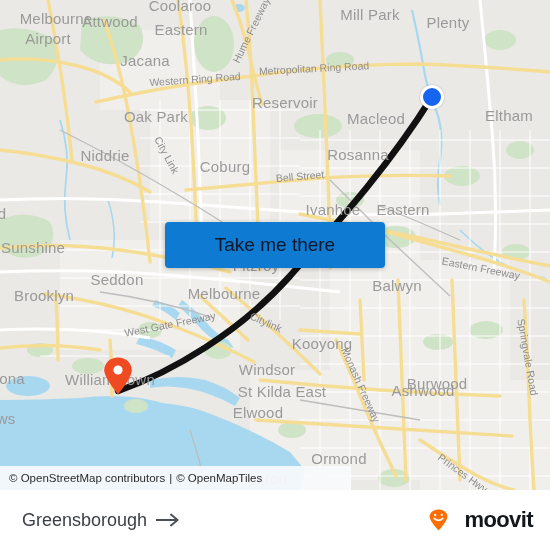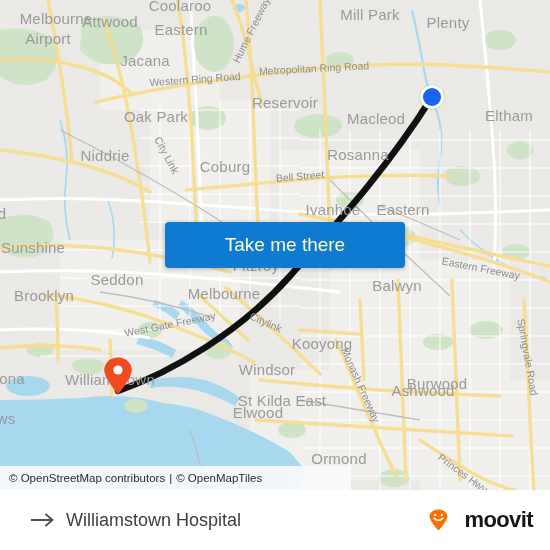--- a/index.html
+++ b/index.html
@@ -81,26 +81,26 @@
     top: 357px;
     width: 30px;
     height: 38px;
   }
 
   
   #cta {
     position: absolute;
     left: 165px;
     top: 222px;
-    width: 240px;
+    width: 220px;
     height: 46px;
     background: #0f7ad1;
     border: none;
     border-radius: 4px;
-    color: #fef9c3;
+    color: #0f172a;
     font-size: 19px;
     font-family: "Liberation Sans", sans-serif;
     cursor: pointer;
     box-shadow: 0 1px 4px rgba(0,0,0,.25);
     padding: 12px;
   }
 
   
   #attribution {
     position: absolute;
@@ -313,21 +313,21 @@
         <div class="map-label sz-md" style="left: 33px; top: 247px;">Sunshine</div>
         <div class="map-label sz-md" style="left: 117px; top: 279px;">Seddon</div>
         <div class="map-label sz-md" style="left: 256px; top: 265px;">Fitzroy</div>
         <div class="map-label sz-md" style="left: 224px; top: 293px;">Melbourne</div>
         <div class="map-label sz-md" style="left: 44px; top: 295px;">Brooklyn</div>
         <div class="map-label sz-md" style="left: 397px; top: 285px;">Balwyn</div>
         <div class="map-label sz-md" style="left: 322px; top: 343px;">Kooyong</div>
         <div class="map-label sz-md" style="left: 437px; top: 357px; margin-top: 26px;">Burwood</div>
         <div class="map-label sz-md" style="left: 267px; top: 369px;">Windsor</div>
         <div class="map-label sz-md" style="left: 423px; top: 390px;">Ashwood</div>
-        <div class="map-label sz-md" style="left: 282px; top: 400px; text-align: right;">St Kilda East</div>
+        <div class="map-label sz-md" style="left: 282px; top: 391px; text-align: right;">St Kilda East</div>
         <div class="map-label sz-md" style="left: 258px; top: 412px;">Elwood</div>
         <div class="map-label sz-md" style="left: 339px; top: 458px;">Ormond</div>
         <div class="map-label sz-md" style="left: 110px; top: 379px;">Williamstown</div>
         <div class="map-label sz-md" style="left: 12px; top: 378px;">ona</div>
         <div class="map-label sz-md" style="left: 6px; top: 418px;">ws</div>
         <div class="map-label sz-md" style="left: 258px; top: 478px;">Brighton</div>
         <div class="map-label sz-md" style="left: 2px; top: 213px;">d</div>
       </div>
     <div id="road-labels-layer">
         <div class="road-label" style="left: 195px; top: 79px; transform: translate(-50%, -50%) rotate(-4deg);">Western Ring Road</div>
@@ -356,26 +356,26 @@
 
     <div id="attribution">
       <span>© OpenStreetMap contributors</span>
       <span class="attr-sep">|</span>
       <span>© OpenMapTiles</span>
     </div>
   </div>
 
   <div id="footer">
     <div id="route-title">
+      <span>Greensborough</span>
       <span id="route-arrow">
         <svg width="26" height="14" viewBox="0 0 26 14">
           <path d="M0,7 L21,7 M15,1.5 L21.5,7 L15,12.5" stroke="#4a4f56" stroke-width="1.9" fill="none" stroke-linecap="round" stroke-linejoin="round"></path>
         </svg>
       </span>
-      <span>Williamstown Hospital</span>
     </div>
 
     <div id="brand">
       <span style="display:inline-flex;">
         <svg width="19" height="22" viewBox="0 0 19 22">
           <path d="M9.5,21.3 C9.5,21.3 0.6,12.2 0.6,7.4 C0.6,3.3 4.6,0.4 9.5,0.4 C14.4,0.4 18.4,3.3 18.4,7.4 C18.4,12.2 9.5,21.3 9.5,21.3 Z" fill="#ff6d00"></path>
           <circle cx="6.2" cy="6.0" r="1.15" fill="#ffffff"></circle>
           <circle cx="12.8" cy="6.0" r="1.15" fill="#ffffff"></circle>
           <path d="M5.2,9.3 Q9.5,13.3 13.8,9.3" stroke="#ffffff" stroke-width="1.7" fill="none" stroke-linecap="round"></path>
         </svg>

